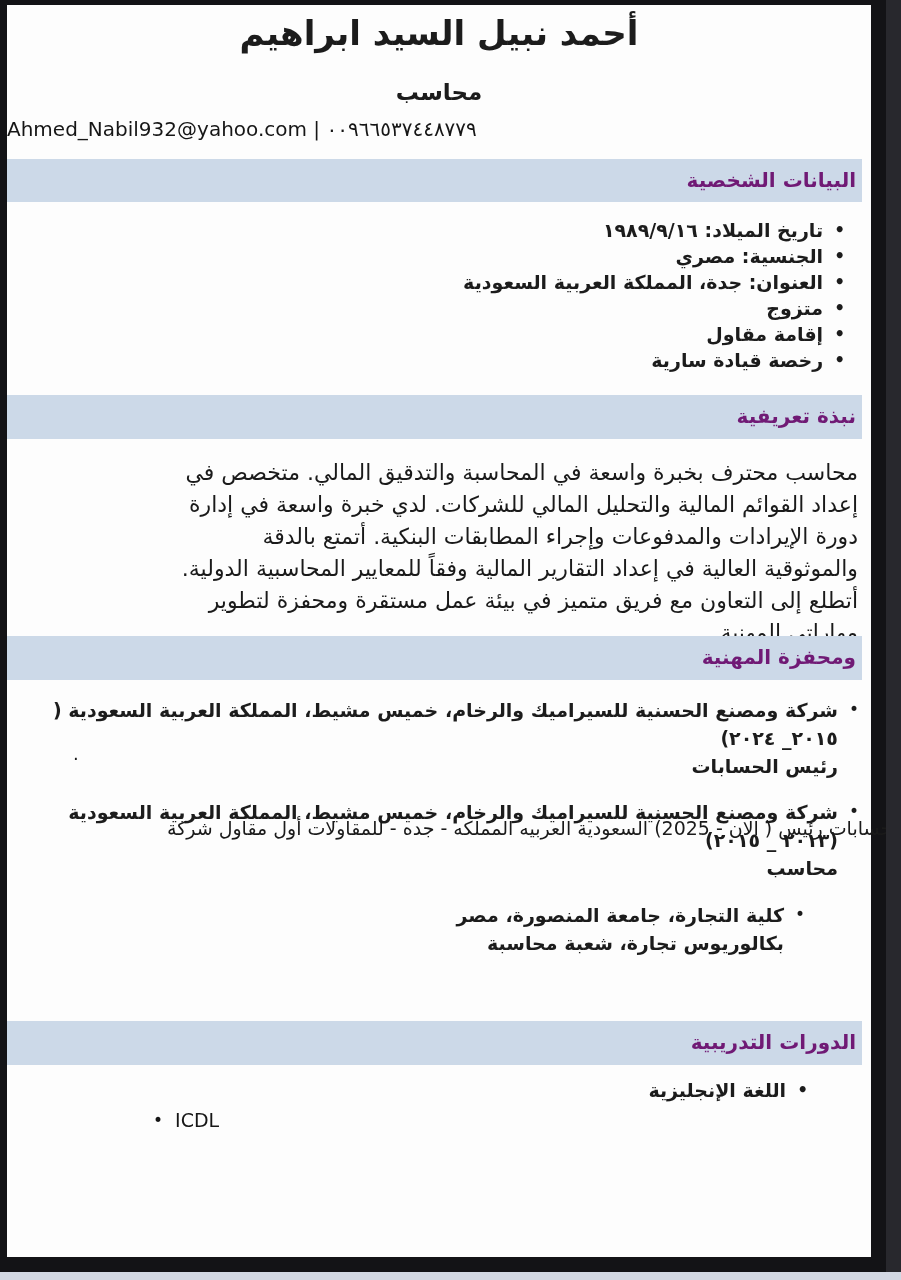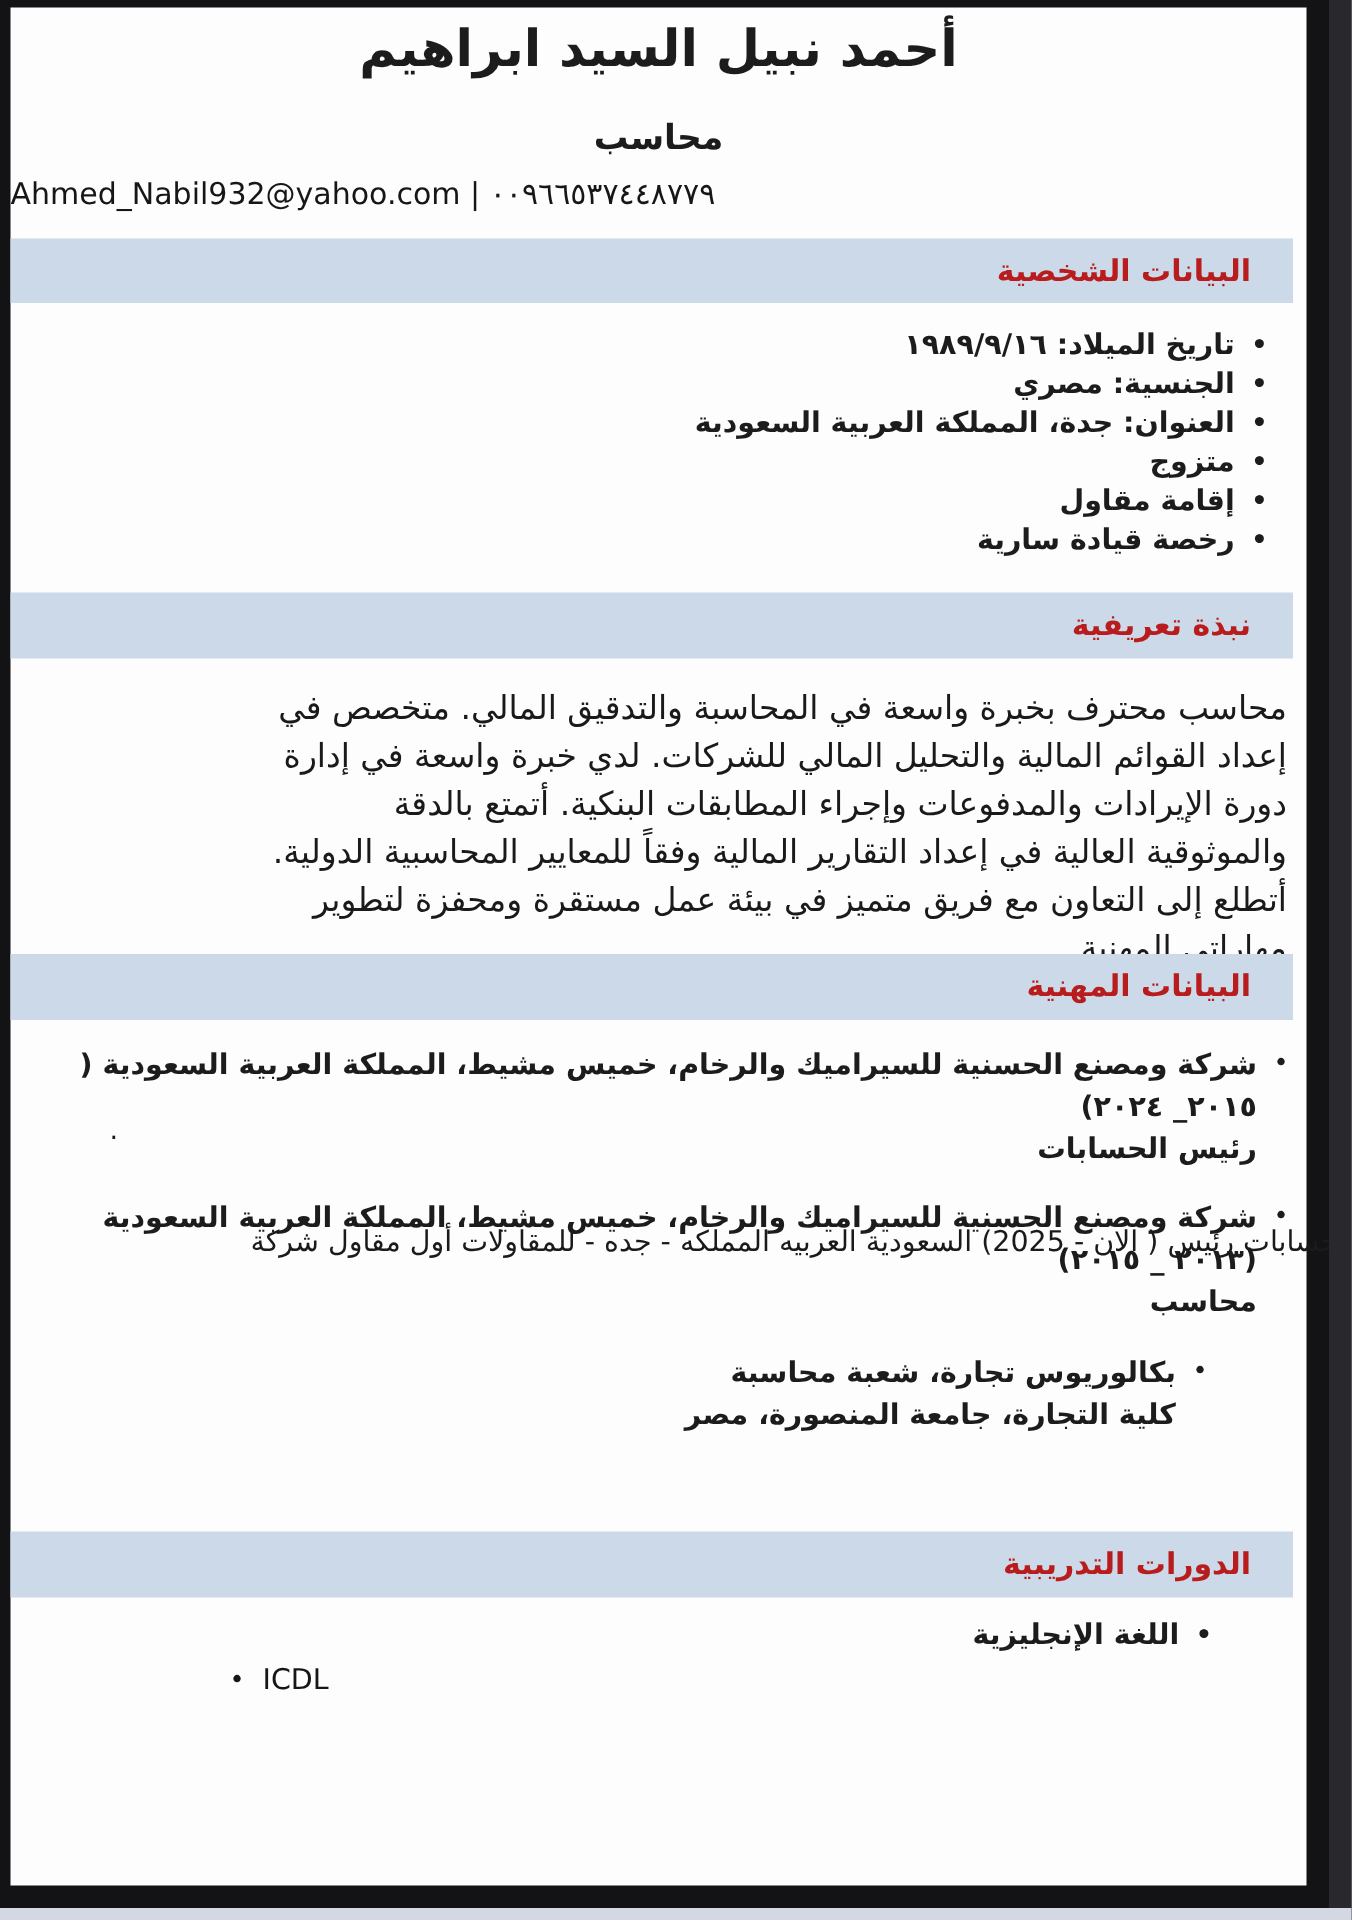--- a/index.html
+++ b/index.html
@@ -22,21 +22,21 @@
   .job-title{position:absolute;top:74px;left:0;width:100%;text-align:center;
         font-size:23px;font-weight:bold;direction:rtl;}
   .contact{position:absolute;top:112px;left:0;width:100%;text-align:left;
         font-size:20px;direction:ltr;color:#161616;}
 
   
   .secbar{
     position:absolute;left:0;width:855px;height:43px;
     background:#ccd9e8;direction:rtl;
     font-size:20px;font-weight:bold;line-height:43px;
-    padding-right:28px;box-sizing:border-box;color:#b91c1c;
+    padding-right:6px;box-sizing:border-box;color:#701a75;
   }
   .bar-personal{top:154px;}
   .bar-profile{top:390px;height:44px;}
   .bar-experience{top:631px;height:44px;}
   .bar-education{top:839px;height:44px;}
   .bar-courses{top:1016px;height:44px;}
 
   
   .li{display:flex;direction:rtl;gap:11px;align-items:flex-start;}
   .dot{flex:0 0 auto;line-height:26px;font-size:17px;}
@@ -107,21 +107,21 @@
       </div>
     <div class="li">
         <span class="dot">•</span>
         <span class="txt">رخصة قيادة سارية</span>
       </div>
   </div>
 
   <div class="secbar bar-profile">نبذة تعريفية</div>
   <div class="profile-text">محاسب محترف بخبرة واسعة في المحاسبة والتدقيق المالي. متخصص في إعداد القوائم المالية والتحليل المالي للشركات. لدي خبرة واسعة في إدارة دورة الإيرادات والمدفوعات وإجراء المطابقات البنكية. أتمتع بالدقة والموثوقية العالية في إعداد التقارير المالية وفقاً للمعايير المحاسبية الدولية. أتطلع إلى التعاون مع فريق متميز في بيئة عمل مستقرة ومحفزة لتطوير مهاراتي المهنية.</div>
 
-  <div class="secbar bar-experience">البيانات المهنية</div>
+  <div class="secbar bar-experience">ومحفزة المهنية</div>
   <div class="exp-list">
     <div class="li">
       <span class="dot">•</span>
       <div class="txt">
         <div>شركة ومصنع الحسنية للسيراميك والرخام، خميس مشيط، المملكة العربية السعودية ( ٢٠١٥_ ٢٠٢٤)</div>
         <div>رئيس الحسابات</div>
       </div>
     </div>
     <div class="li">
       <span class="dot">•</span>
@@ -148,22 +148,22 @@
       <span dir="auto">الان</span>
       <span dir="auto">)</span>
       <span dir="auto">رئيس</span>
       <span dir="auto">حسابات</span>
     </div>
 
   <div class="edu-block">
     <div class="li">
       <span class="dot">•</span>
       <div class="txt">
+        <div>كلية التجارة، جامعة المنصورة، مصر</div>
         <div>بكالوريوس تجارة،  شعبة محاسبة</div>
-        <div>كلية التجارة، جامعة المنصورة، مصر</div>
       </div>
     </div>
   </div>
 
   <div class="secbar bar-courses">الدورات التدريبية</div>
   <div class="course-ar">
     <div class="li">
       <span class="dot">•</span>
       <span class="txt">اللغة الإنجليزية</span>
     </div>

